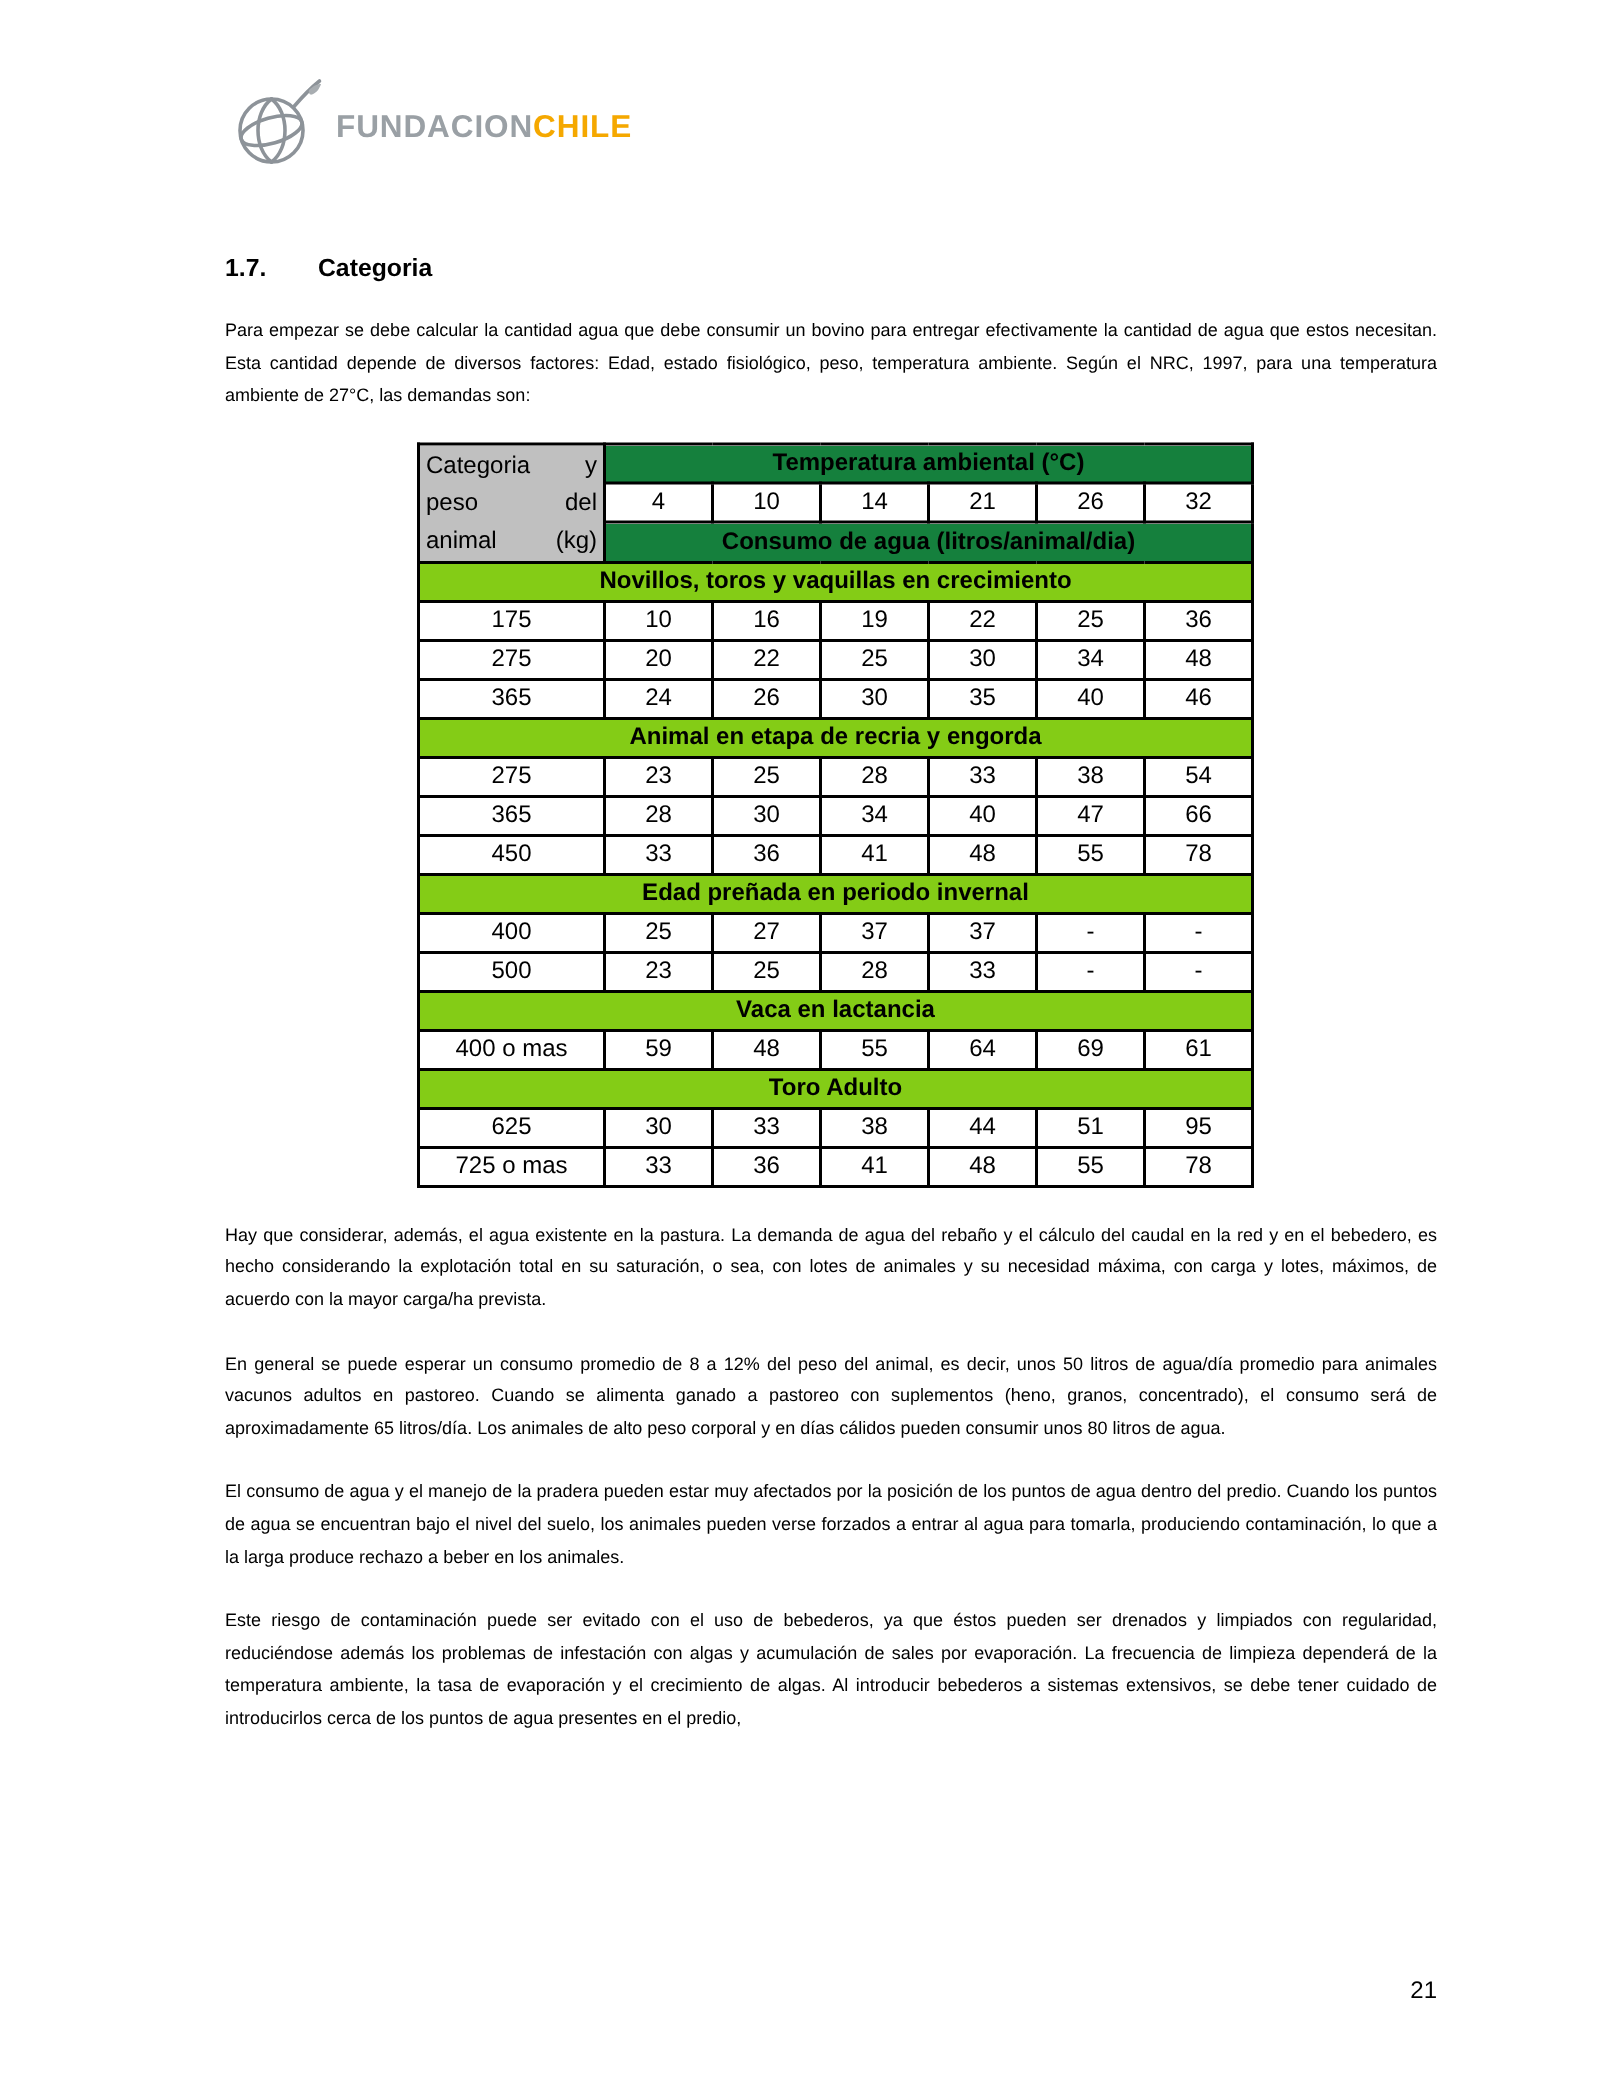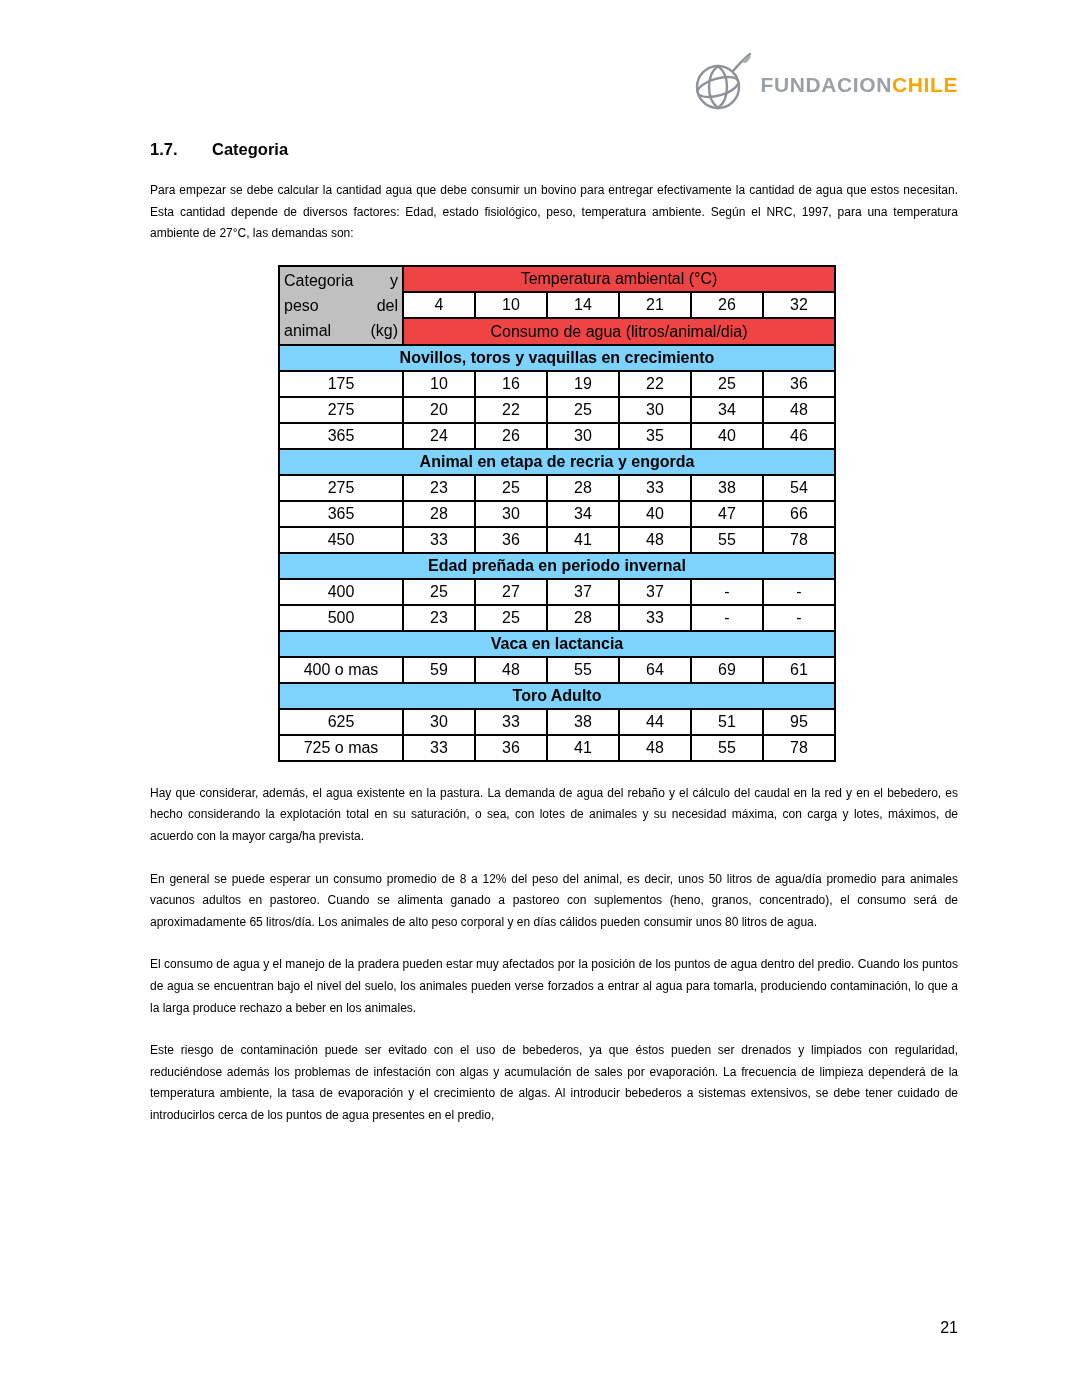--- a/index.html
+++ b/index.html
@@ -9,37 +9,36 @@
     height: 1397px;
     position: relative;
     background: #ffffff;
     font-family: "Liberation Sans", sans-serif;
     color: #000000;
     padding: 52px 122px 0 150px;
     overflow: hidden;
   }
   .logo-row {
     display: flex;
-    justify-content: flex-end;
     align-items: center;
     height: 66px;
   }
   .logo {
     display: flex;
     align-items: center;
     gap: 8px;
   }
   .logo-text {
     font-size: 21px;
     font-weight: bold;
     letter-spacing: 0.6px;
     white-space: nowrap;
   }
   .heading {
-    margin-top: 22px;
+    margin-top: 52px;
     font-weight: bold;
     font-size: 16.5px;
     display: flex;
     align-items: flex-end;
   }
   .heading-num { width: 62px; flex: 0 0 62px; }
   p.body-text {
     text-align: justify;
     font-size: 12px;
     line-height: 21.6px;
@@ -63,25 +62,25 @@
     background: #c0c0c0;
     font-weight: normal;
     text-align: justify;
     text-align-last: justify;
     white-space: pre-line;
     vertical-align: top;
     line-height: 25px;
     padding: 1px 3px;
   }
   td.head-gray {
-    background: #ef4444;
-    font-weight: normal;
+    background: #15803d;
+    font-weight: bold;
   }
   td.section-cell {
-    background: #7dd3fc;
+    background: #84cc16;
     font-weight: bold;
     text-align: left;
     padding-left: 4px;
     margin-left: 45px;
   }
   .page-number {
     position: absolute;
     right: 122px;
     bottom: 60px;
     font-size: 16px;

